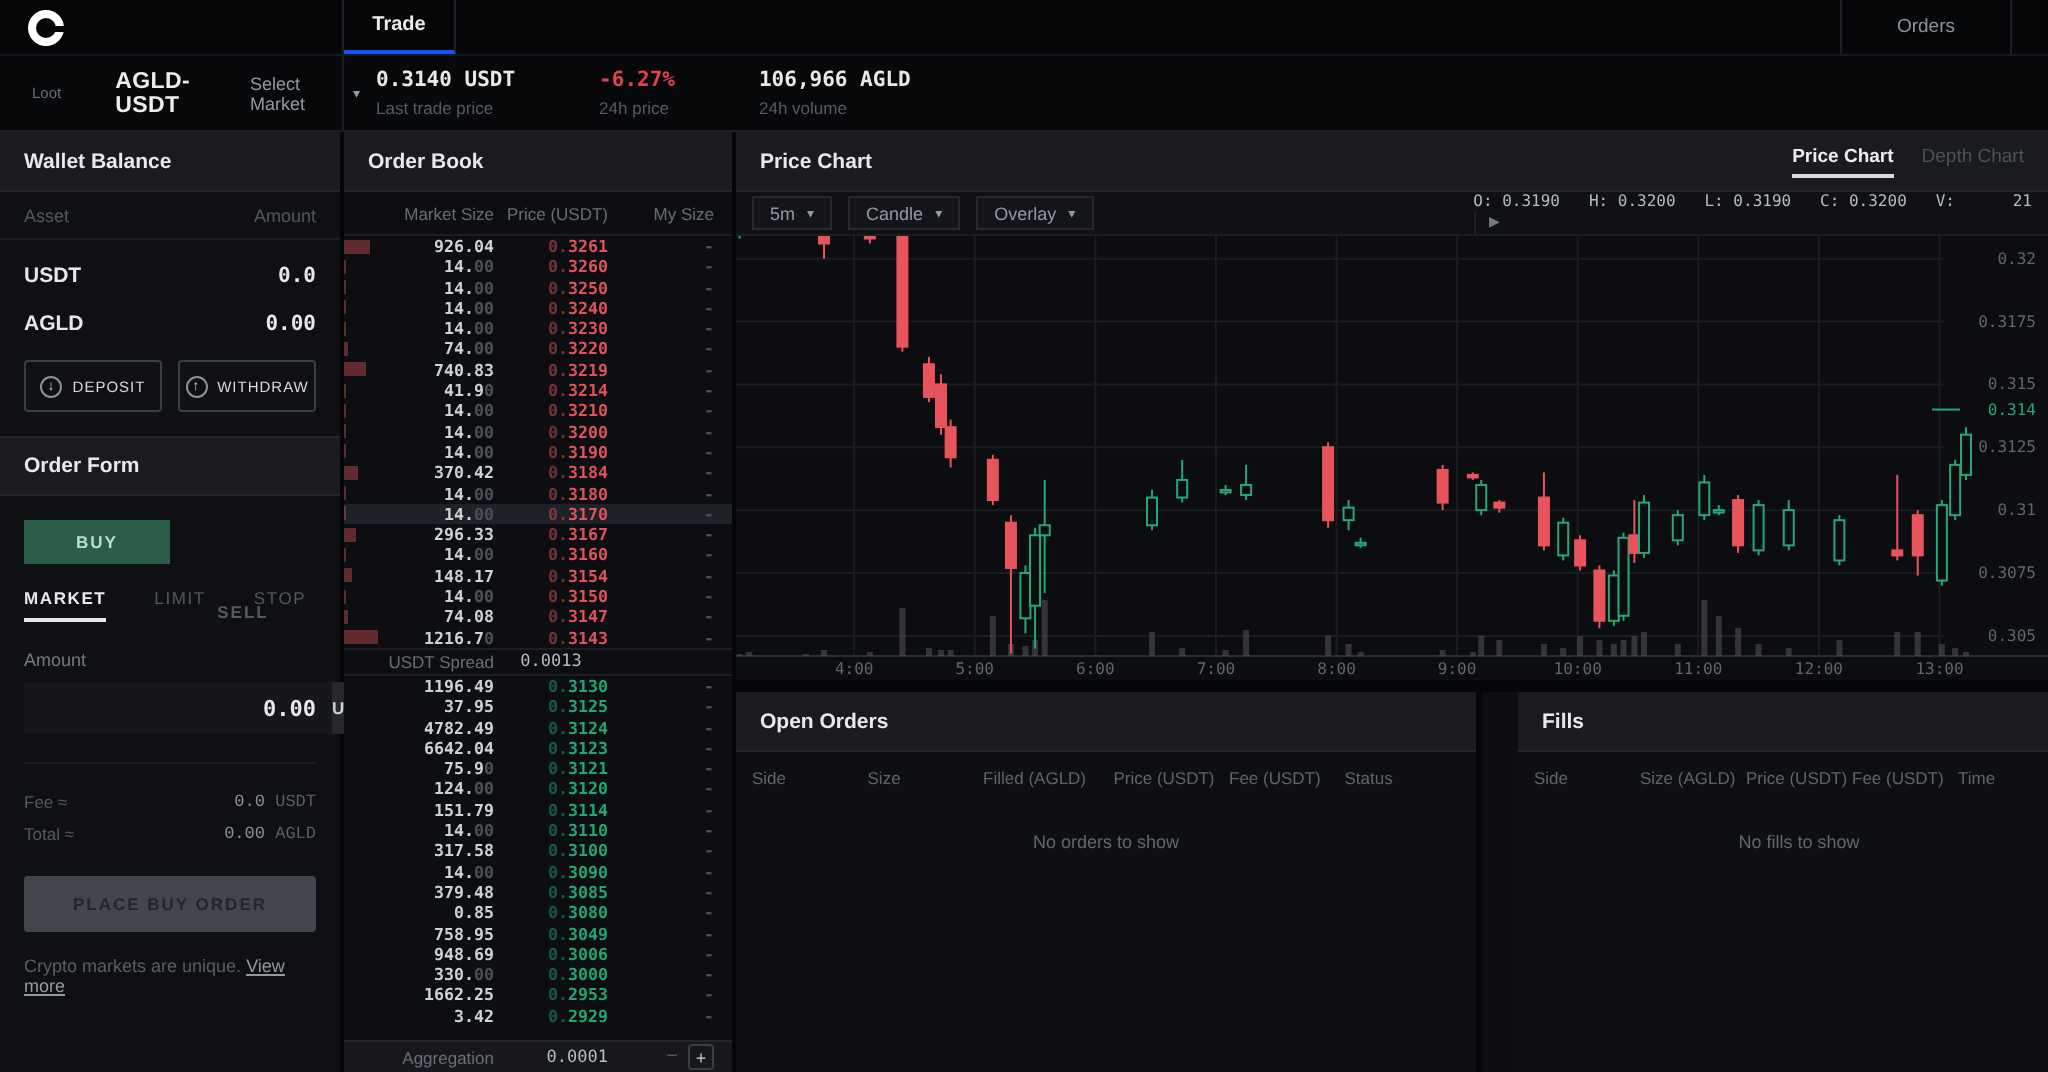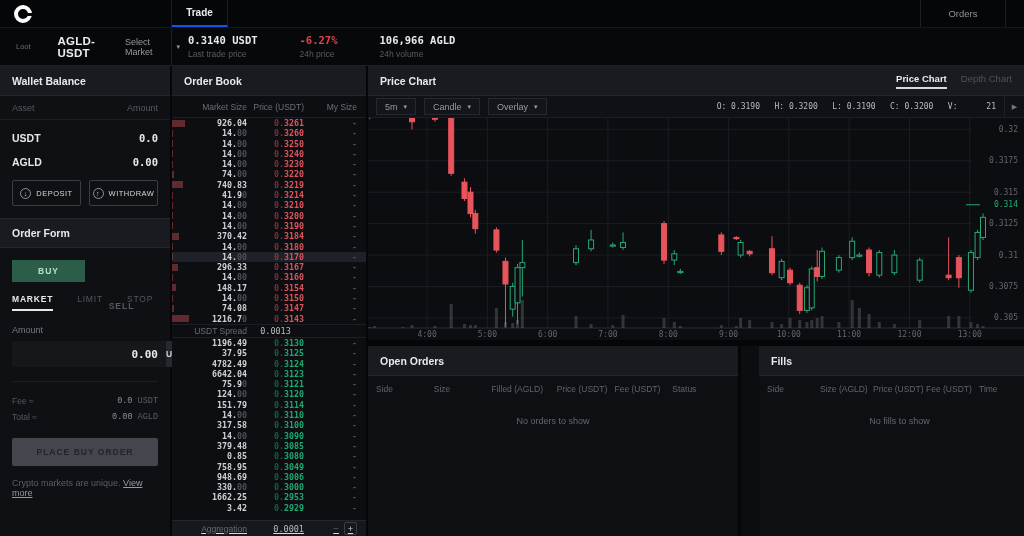--- a/index.html
+++ b/index.html
@@ -75,37 +75,37 @@
   .ob-row .px.ask { color:#df545c; }
   .ob-row .px.bid { color:#1fa870; }
   .ob-row .px .pfx { opacity:0.5; }
   .ob-row .my { color:#4d5157; }
   .depth { position:absolute; left:0; top:1.5px; height:7px; }
   .depth.ask { background:rgba(223,84,91,0.4); }
   .spread-row { height:14px; display:grid; grid-template-columns:75px 57px 53px; align-items:center; padding-right:11px; border-top:1px solid #1d1f24; border-bottom:1px solid #1d1f24; font-size:8.5px; }
   .spread-row span { text-align:right; }
   .spread-row .k { color:#6a6e74; font-family:"Liberation Sans",sans-serif; }
   .spread-row .v { color:#b9bcbf; font-family:"DejaVu Sans Mono", monospace;text-align:center; }
-  .agg-row { margin-top:auto; height:16px; background:#17181d; border-top:1px solid #24262c; display:grid; grid-template-columns:75px 57px 53px; align-items:center; padding-right:0; font-size:8.5px;text-decoration:underline; }
+  .agg-row { margin-top:auto; height:16px; background:#17181d; border-top:1px solid #24262c; display:grid; grid-template-columns:75px 57px 53px; align-items:center; padding-right:0; font-size:8.5px; }
   .agg-row .k { text-align:right; color:#6a6e74; }
   .agg-row .v { text-align:right; color:#b9bcbf; font-family:"DejaVu Sans Mono", monospace; }
   .agg-ctl { display:flex; justify-content:flex-end; align-items:center; gap:5px; }
   .agg-minus { color:#56595f; font-size:10px; cursor:pointer; }
   .agg-plus { width:13px; height:13px; border:1px solid #3a3d43; border-radius:2px; color:#c9ccce; font-size:9px; display:flex; align-items:center; justify-content:center; cursor:pointer; }
 
   
   .chartcol { flex:1; display:flex; flex-direction:column; background:#0c0d10; min-width:0; }
   .chart-head { justify-content:space-between; }
   .chart-tabs { display:flex; gap:14px; font-weight:normal; }
   .chart-tab { font-size:9.5px; padding-bottom:3px; cursor:pointer; }
   .chart-tab.active { color:#eceded; font-weight:bold; border-bottom:2px solid #d9dadc; }
   .chart-tab.dim { color:#4e5257; }
   .chart-toolbar { height:22px; display:flex; align-items:center; background:#101116; border-bottom:1px solid #1d1f24; padding-left:8px; }
   .tb-btn { height:17px; border:1px solid #26282e; display:flex; align-items:center; gap:6px; padding:0 8px; margin-right:8px; color:#9599a0; font-size:9px; cursor:pointer; background:#14151a; }
-  .tb-right { margin-left:auto; display:flex; align-items:center; height:100%; }
+  .tb-right { margin-left:auto; display:flex; align-items:flex-start; height:100%;flex-direction:column; }
   .ohlc { font-family:"DejaVu Sans Mono", monospace; font-size:8px; color:#b8bbbe; white-space:pre; margin-right:8px; }
   .play-box { width:20px; height:100%; border-left:1px solid #1d1f24; display:flex; align-items:center; justify-content:center; color:#75797f; font-size:7px; cursor:pointer; }
   .chart-area { height:222px; position:relative; flex:none; }
   .bp-gap { height:6px; background:#050608; }
 
   
   .bottom-panels { flex:1; display:flex; min-height:0;gap:18px; }
   .bp { display:flex; flex-direction:column; background:#0e0f13; }
   .bp.oo { width:373px; border-right:3px solid #050608; }
   .bp.fl { flex:1; }

